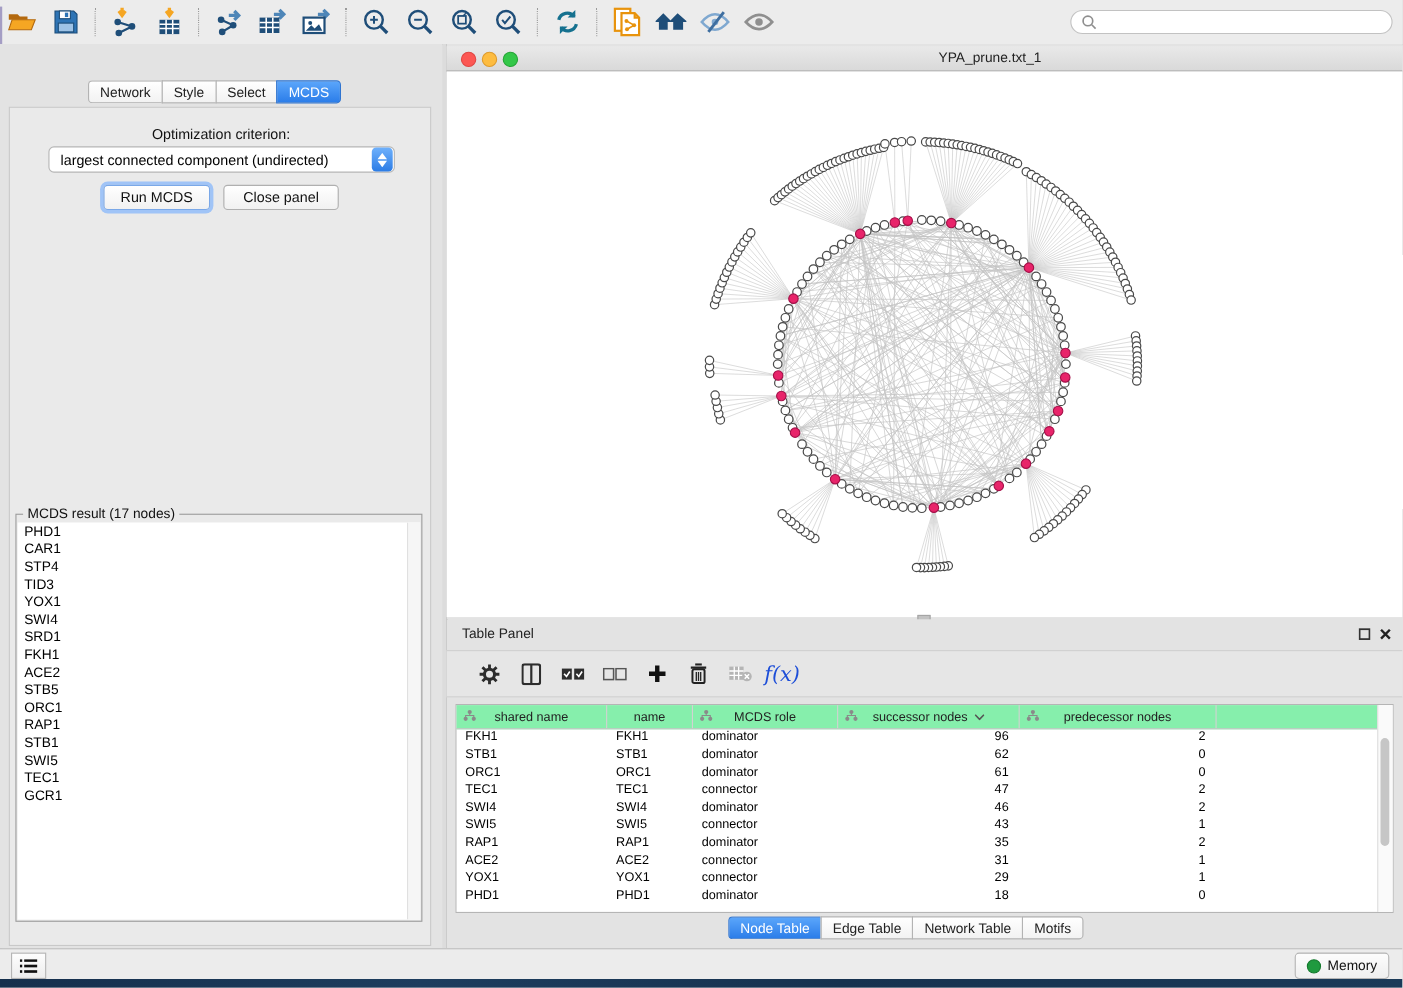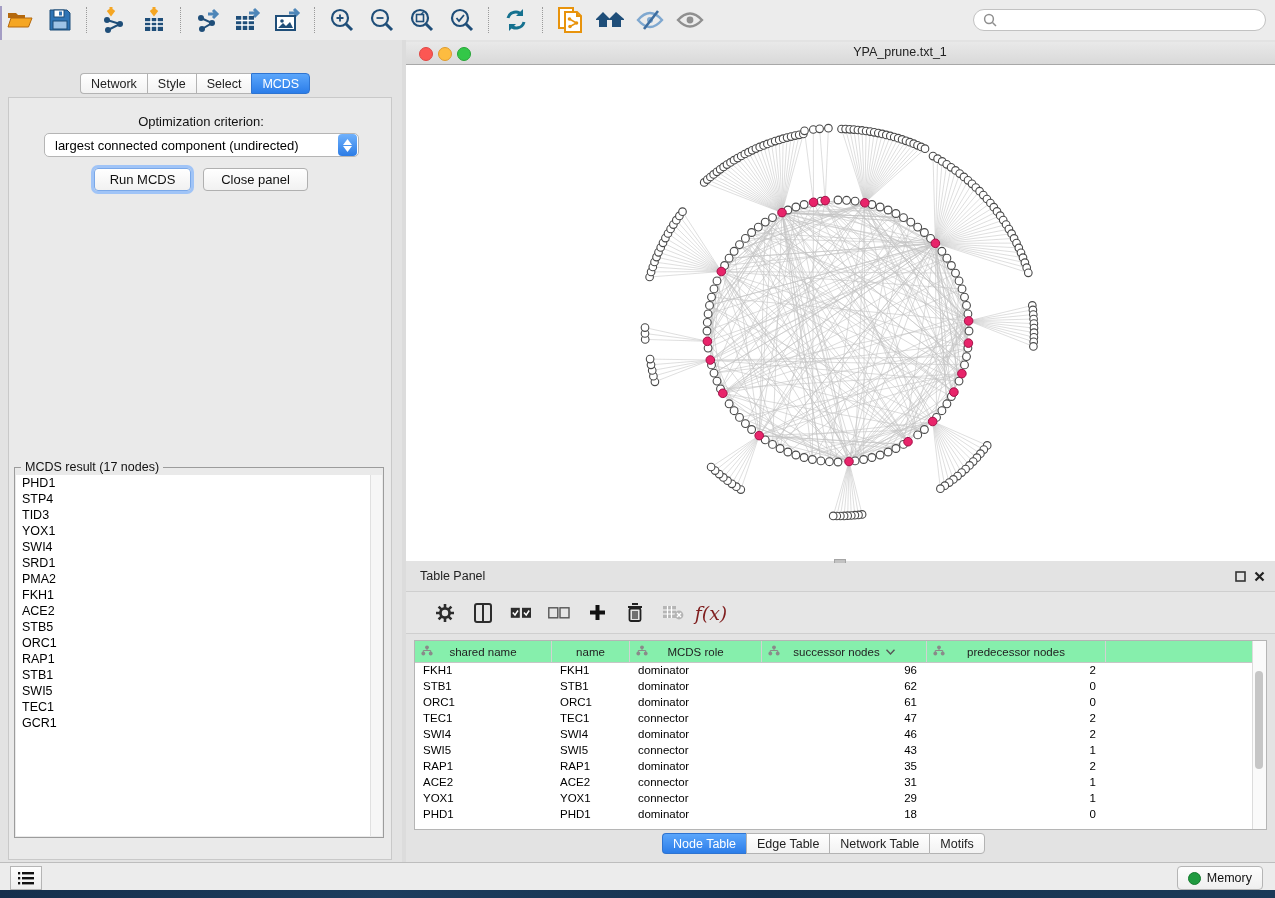--- a/index.html
+++ b/index.html
@@ -50,21 +50,21 @@
                 background:linear-gradient(#e9e9e9,#d9d9d9);border-bottom:1px solid #a8a8a8;}
   .tlight{position:absolute;top:5px;width:12px;height:12px;border-radius:50%;}
   .net-title{position:absolute;top:3px;left:0;width:988px;text-align:center;font-size:12.5px;color:#222;}
   .net-canvas{position:absolute;left:0;top:25px;width:869px;height:496px;background:#fff;}
   .net-handle{position:absolute;left:428px;top:519px;width:10px;height:6px;background:#c2c2c2;border:1px solid #a5a5a5;}
   
   .tpanel{left:406px;top:563px;width:869px;height:299px;background:#e3e3e3;}
   .tp-toolbar{position:absolute;left:0;top:28px;width:869px;height:43px;background:#e6e6e6;
               border-top:1px solid #cfcfcf;border-bottom:1px solid #cfcfcf;display:flex;align-items:center;padding-left:20px;box-sizing:border-box;}
   .tp-icon{width:38px;height:34px;display:flex;align-items:center;justify-content:center;}
-  .fx{font-family:"DejaVu Serif",serif;font-style:italic;font-size:19px;color:#7f1d1d;}
+  .fx{font-family:"DejaVu Serif",serif;font-style:italic;font-size:19px;color:#1d4ed8;}
   .ttable{position:absolute;left:8px;top:77px;width:853px;height:190px;background:#fff;border:1px solid #b5b5b5;box-sizing:border-box;}
   .thead{position:absolute;left:0;top:0;height:21px;width:838px;background:#86efac;border-bottom:1px solid #c6c6c6;display:flex;}
   .th{position:relative;border-right:1px solid #d2d2d2;display:flex;align-items:center;justify-content:center;
       font-size:11.5px;color:#222;box-sizing:border-box;}
   .th .hicon{position:absolute;left:6px;top:4px;}
   .th .sort{margin-left:6px;}
   .trow{display:flex;height:16px;line-height:16px;font-size:11.5px;color:#000;}
   .td{box-sizing:border-box;padding-left:8px;overflow:hidden;white-space:nowrap;}
   .td.num{text-align:right;padding-right:10px;padding-left:0;}
   .tscroll{position:absolute;right:0;top:0;width:13px;height:188px;background:#fafafa;border-left:1px solid #dcdcdc;}
@@ -240,26 +240,26 @@
         </svg>
     </span>
   </div>
   <button class="btn focus-ring abs" style="left:94px;top:128px;width:97px;">Run MCDS</button>
   <button class="btn abs" style="left:203px;top:128px;width:105px;">Close panel</button>
   <div class="abs fieldset">
     <span class="legend">MCDS result (17 nodes)</span>
     <div class="listbox" id="mcds-list">
       <div class="scroll"></div>
     <div class="list-item">PHD1</div>
+        <div class="list-item">CAR1</div>
         <div class="list-item">STP4</div>
         <div class="list-item">TID3</div>
         <div class="list-item">YOX1</div>
         <div class="list-item">SWI4</div>
         <div class="list-item">SRD1</div>
-        <div class="list-item">PMA2</div>
         <div class="list-item">FKH1</div>
         <div class="list-item">ACE2</div>
         <div class="list-item">STB5</div>
         <div class="list-item">ORC1</div>
         <div class="list-item">RAP1</div>
         <div class="list-item">STB1</div>
         <div class="list-item">SWI5</div>
         <div class="list-item">TEC1</div>
         <div class="list-item">GCR1</div>
       </div>

